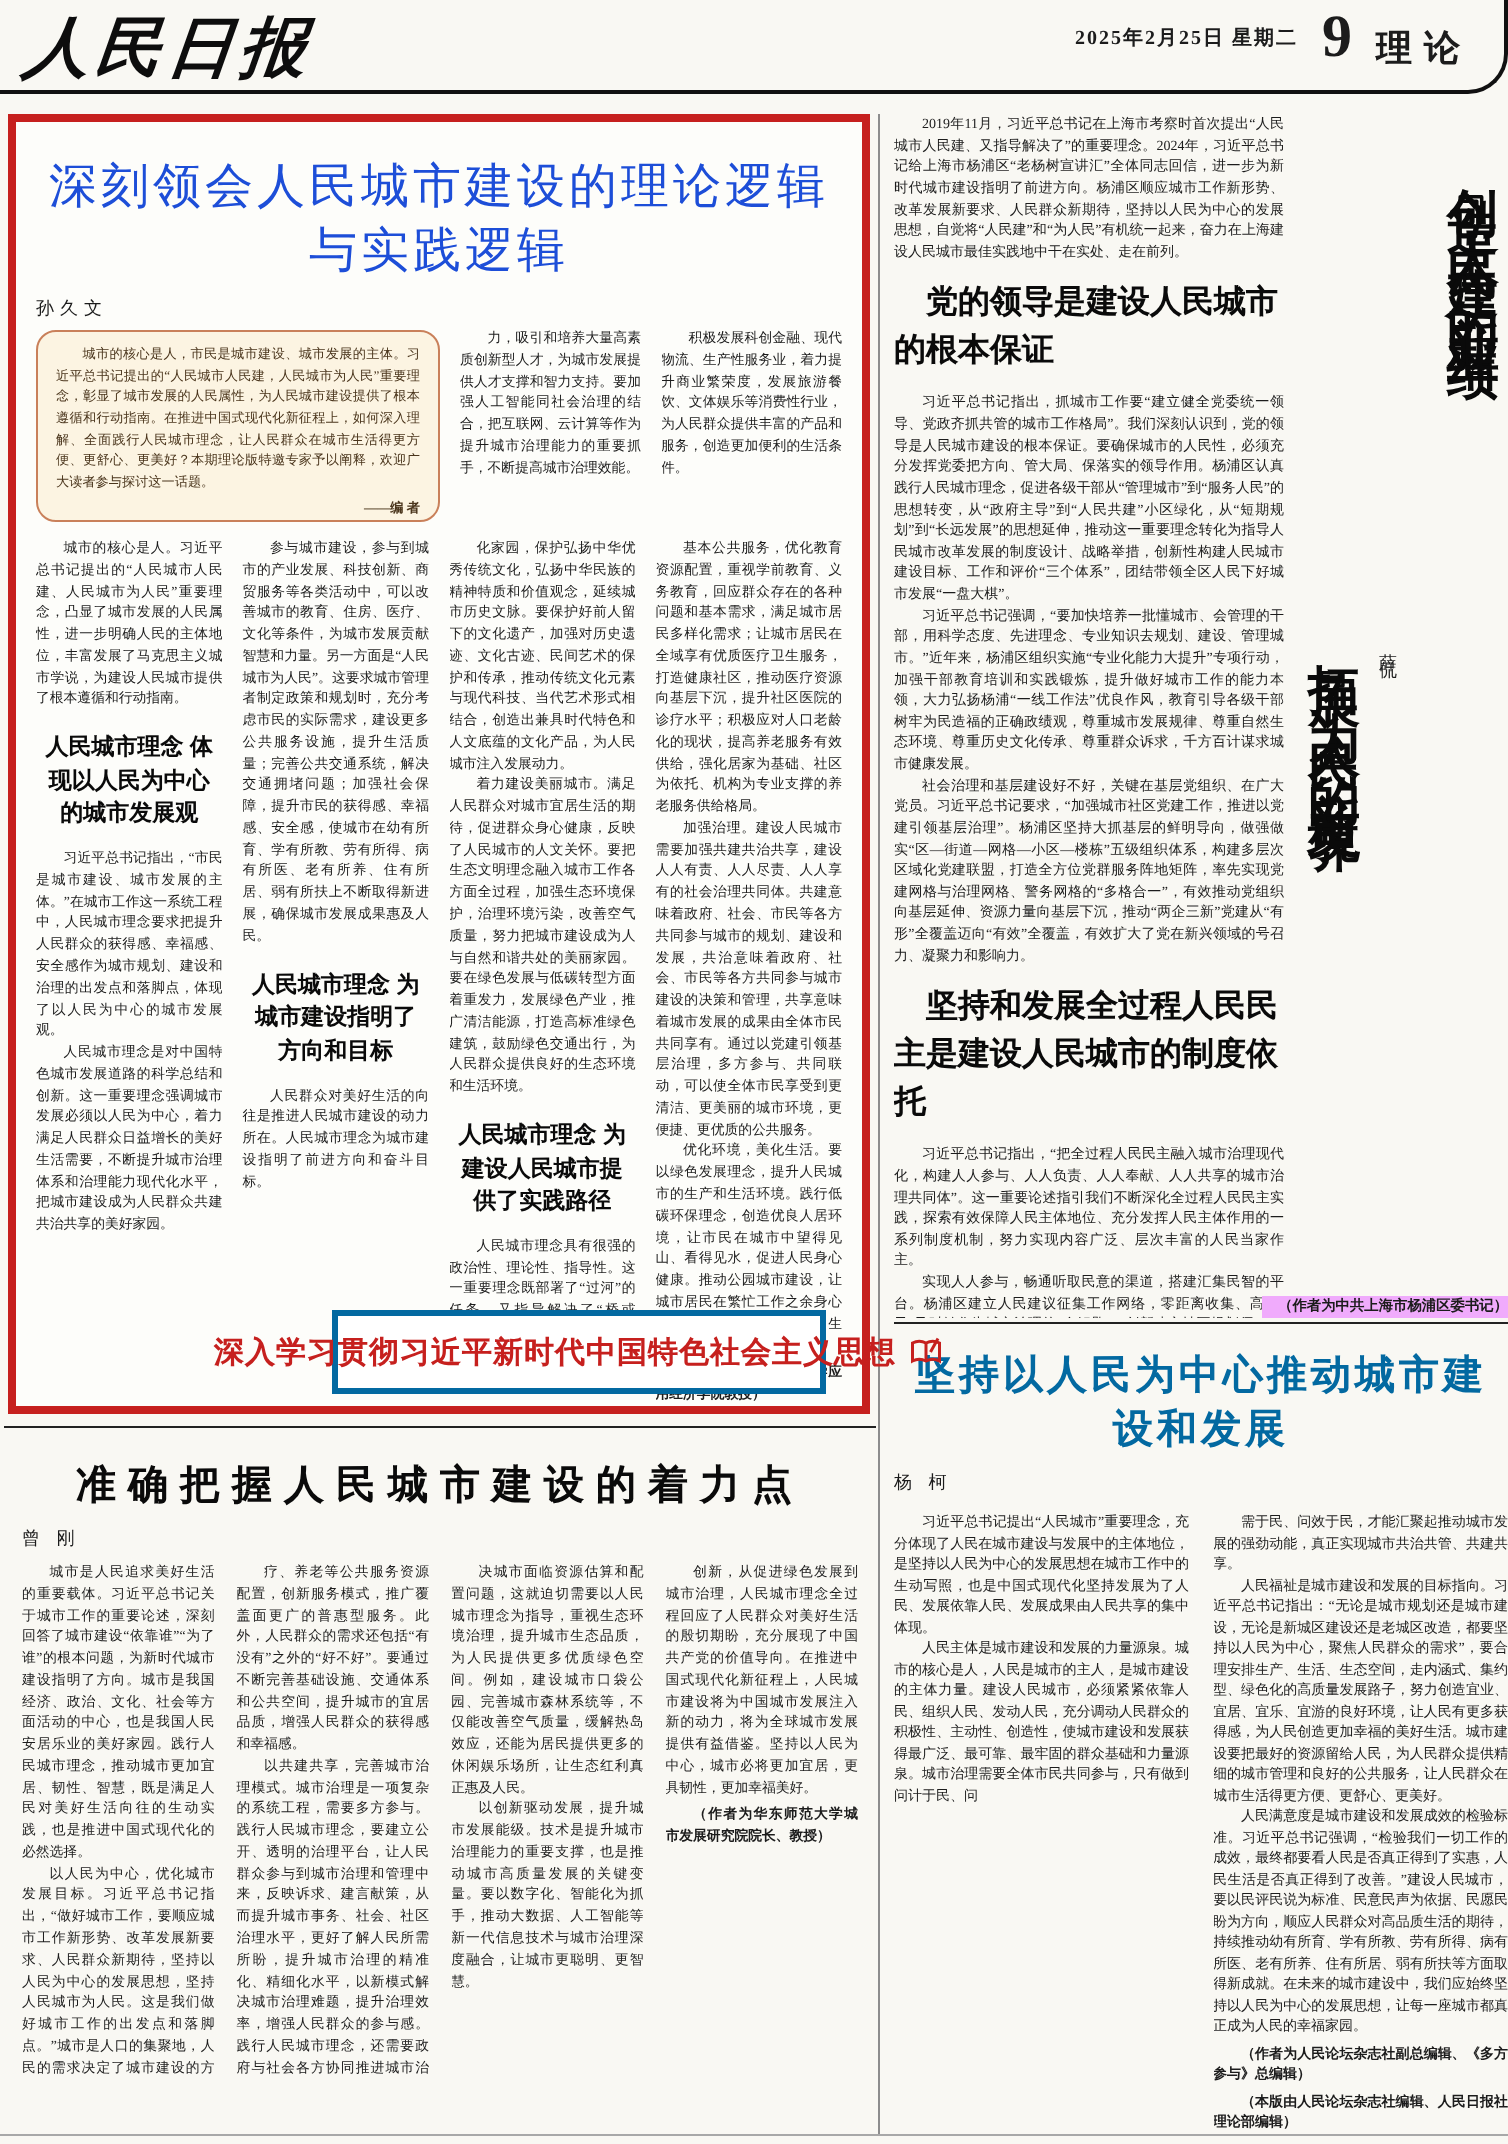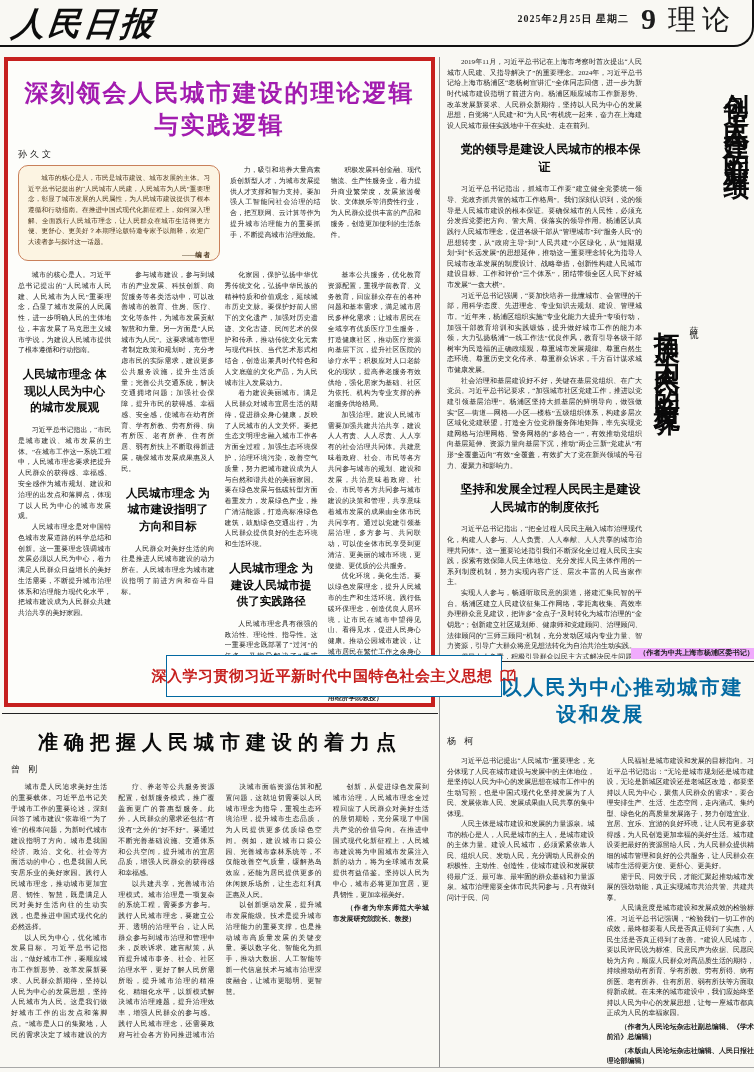--- a/index.html
+++ b/index.html
@@ -7,58 +7,58 @@
        font-family:"Liberation Serif","DejaVu Serif",serif;overflow:hidden;}
   
   .masthead-rule{position:absolute;left:0;top:0;width:730px;height:45px;border-bottom:2px solid #111;}
   .masthead-curve{position:absolute;left:728px;top:0;width:24px;height:45px;
       border-right:2px solid #111;border-bottom:2px solid #111;border-bottom-right-radius:20px;}
   .masthead-logo{position:absolute;left:12px;top:2px;font-size:33px;font-weight:900;font-style:italic;
       letter-spacing:3px;transform:skewX(-6deg);color:#0d0d0d;}
   .header-right{position:absolute;right:18px;top:4px;display:flex;align-items:flex-end;gap:12px;}
   .header-date{font-size:10px;font-weight:700;padding-bottom:8px;letter-spacing:1px;}
   .page-number{font-size:30px;font-weight:700;line-height:1;}
-  .section-name{font-size:28px;font-weight:400;letter-spacing:6px;line-height:1.05;
+  .section-name{font-size:18px;font-weight:700;letter-spacing:6px;line-height:1.05;
       font-family:"Liberation Sans","DejaVu Sans",sans-serif;}
   
   .main-article{position:absolute;left:4px;top:57px;width:431px;height:650px;box-sizing:border-box;
       border:4px solid #c6201e;background:#fdfdfa;padding:6px 10px;z-index:1;}
-  .main-title{font-size:24px;font-weight:700;text-align:center;letter-spacing:2px;margin:10px 0 0;
-      font-family:"Liberation Sans","DejaVu Sans",sans-serif;color:#a21caf;}
+  .main-title{font-size:24px;font-weight:400;text-align:center;letter-spacing:2px;margin:10px 0 0;
+      font-family:"Liberation Sans","DejaVu Sans",sans-serif;color:#1d4ed8;}
   .byline{font-size:9px;text-align:left;margin:7px 0 4px;letter-spacing:3px;}
   .row-a{display:flex;gap:10px;height:96px;margin-top:3px;}
   .note-box{width:202px;flex:none;border:1.2px solid #c9805a;border-radius:10px;background:#fcf4e2;
       padding:7px 9px;font-size:6.6px;line-height:1.62;color:#4a351c;overflow:hidden;box-sizing:border-box;}
   .note-text{text-indent:2em;text-align:justify;}
   .note-sign{text-align:right;font-weight:700;margin-top:2px;}
   .mini-col,.ncol{flex:1;font-size:6.9px;line-height:1.56;text-align:justify;overflow:hidden;}
   .row-b{display:flex;gap:10px;margin-top:9px;height:460px;}
   .para{margin:0;text-indent:2em;}
   .subhead3{font-size:11.5px;font-weight:900;text-align:center;line-height:1.45;padding:10px 2px 9px;
       font-family:"Liberation Sans","DejaVu Sans",sans-serif;color:#0a0a0a;}
   .sign{font-weight:700;margin-top:3px;text-indent:2em;}
   
-  .study-banner{position:absolute;left:166px;top:655px;width:336px;height:42px;box-sizing:border-box;
-      background:#fff;border:1px solid #0369a1;display:flex;align-items:center;justify-content:center;
+  .study-banner{position:absolute;left:166px;top:655px;width:247px;height:42px;box-sizing:border-box;
+      background:#fff;border:3px solid #0369a1;display:flex;align-items:center;justify-content:center;
       gap:6px;z-index:3;}
   .study-banner-text{color:#c6201e;font-size:15px;font-weight:900;letter-spacing:0.5px;
       font-family:"Liberation Sans","DejaVu Sans",sans-serif;white-space:nowrap;}
   
   .divider-v{position:absolute;left:439px;top:57px;height:1010px;border-left:1px solid #8d8d8d;}
   .page-bottom-rule{position:absolute;left:0;top:1067px;width:754px;border-top:1px solid #a8a8a8;}
   
   .mid-article{position:absolute;left:447px;top:57px;width:307px;height:602px;font-size:7px;
       line-height:1.52;text-align:justify;overflow:hidden;}
   .vhead{float:right;width:102px;height:578px;margin:4px 0 4px 10px;position:relative;}
   .vtitle{writing-mode:vertical-rl;font-size:26px;font-weight:900;letter-spacing:8px;line-height:1.1;
       color:#0a0a0a;position:absolute;}
   .vtitle1{top:12px;right:4px;}
   .vtitle2{top:250px;left:0px;}
   .vauthor{writing-mode:vertical-rl;font-size:9px;letter-spacing:4px;position:absolute;top:258px;right:54px;}
-  .mid-sub{font-size:12px;font-weight:900;padding:9px 0 8px;line-height:1.5;text-indent:1em;text-align:center;
+  .mid-sub{font-size:16px;font-weight:900;padding:9px 0 8px;line-height:1.5;text-indent:1em;text-align:left;
       font-family:"Liberation Sans","DejaVu Sans",sans-serif;color:#0a0a0a;}
   .mid-sign{position:absolute;right:0;bottom:0;background:#f0abfc;padding-left:8px;font-weight:700;font-size:7.2px;}
   
   .br-article{position:absolute;left:447px;top:661px;width:307px;height:408px;border-top:1.5px solid #222;
       padding-top:10px;box-sizing:border-box;}
   .br-title{font-size:20px;font-weight:900;text-align:center;letter-spacing:2px;color:#0369a1;margin:2px 0 0;}
   .br-cols{display:flex;gap:12px;margin-top:8px;height:322px;}
   .br-col{flex:1;font-size:7px;line-height:1.5;text-align:justify;overflow:hidden;}
   
   .bl-article{position:absolute;left:2px;top:713px;width:436px;height:356px;border-top:1.5px solid #222;
@@ -178,25 +178,25 @@
 <div class="br-article">
   <h2 class="br-title">坚持以人民为中心推动城市建设和发展</h2>
   <div class="byline">杨 柯</div>
   <div class="br-cols">
     <div class="br-col">
         <p class="para">习近平总书记提出“人民城市”重要理念，充分体现了人民在城市建设与发展中的主体地位，是坚持以人民为中心的发展思想在城市工作中的生动写照，也是中国式现代化坚持发展为了人民、发展依靠人民、发展成果由人民共享的集中体现。</p>
         <p class="para">人民主体是城市建设和发展的力量源泉。城市的核心是人，人民是城市的主人，是城市建设的主体力量。建设人民城市，必须紧紧依靠人民、组织人民、发动人民，充分调动人民群众的积极性、主动性、创造性，使城市建设和发展获得最广泛、最可靠、最牢固的群众基础和力量源泉。城市治理需要全体市民共同参与，只有做到问计于民、问</p>
       </div>
     <div class="br-col">
       <div>
+          <p class="para">需于民、问效于民，才能汇聚起推动城市发展的强劲动能，真正实现城市共治共管、共建共享。</p>
           <p class="para">人民福祉是城市建设和发展的目标指向。习近平总书记指出：“无论是城市规划还是城市建设，无论是新城区建设还是老城区改造，都要坚持以人民为中心，聚焦人民群众的需求”，要合理安排生产、生活、生态空间，走内涵式、集约型、绿色化的高质量发展路子，努力创造宜业、宜居、宜乐、宜游的良好环境，让人民有更多获得感，为人民创造更加幸福的美好生活。城市建设要把最好的资源留给人民，为人民群众提供精细的城市管理和良好的公共服务，让人民群众在城市生活得更方便、更舒心、更美好。</p>
-          <p class="para">需于民、问效于民，才能汇聚起推动城市发展的强劲动能，真正实现城市共治共管、共建共享。</p>
           <p class="para">人民满意度是城市建设和发展成效的检验标准。习近平总书记强调，“检验我们一切工作的成效，最终都要看人民是否真正得到了实惠，人民生活是否真正得到了改善。”建设人民城市，要以民评民说为标准、民意民声为依据、民愿民盼为方向，顺应人民群众对高品质生活的期待，持续推动幼有所育、学有所教、劳有所得、病有所医、老有所养、住有所居、弱有所扶等方面取得新成就。在未来的城市建设中，我们应始终坚持以人民为中心的发展思想，让每一座城市都真正成为人民的幸福家园。</p>
         </div>
-      <div class="sign">（作者为人民论坛杂志社副总编辑、《学术前沿》总编辑）</div>
+      <div class="sign">（作者为人民论坛杂志社副总编辑、《多方参与》总编辑）</div>
       <div class="sign">（本版由人民论坛杂志社编辑、人民日报社理论部编辑）</div>
     </div>
   </div>
 </div>
 
 <div class="bl-article">
   <h2 class="bl-title">准确把握人民城市建设的着力点</h2>
   <div class="byline">曾 刚</div>
   <div class="bl-cols">
     <div class="ncol">

